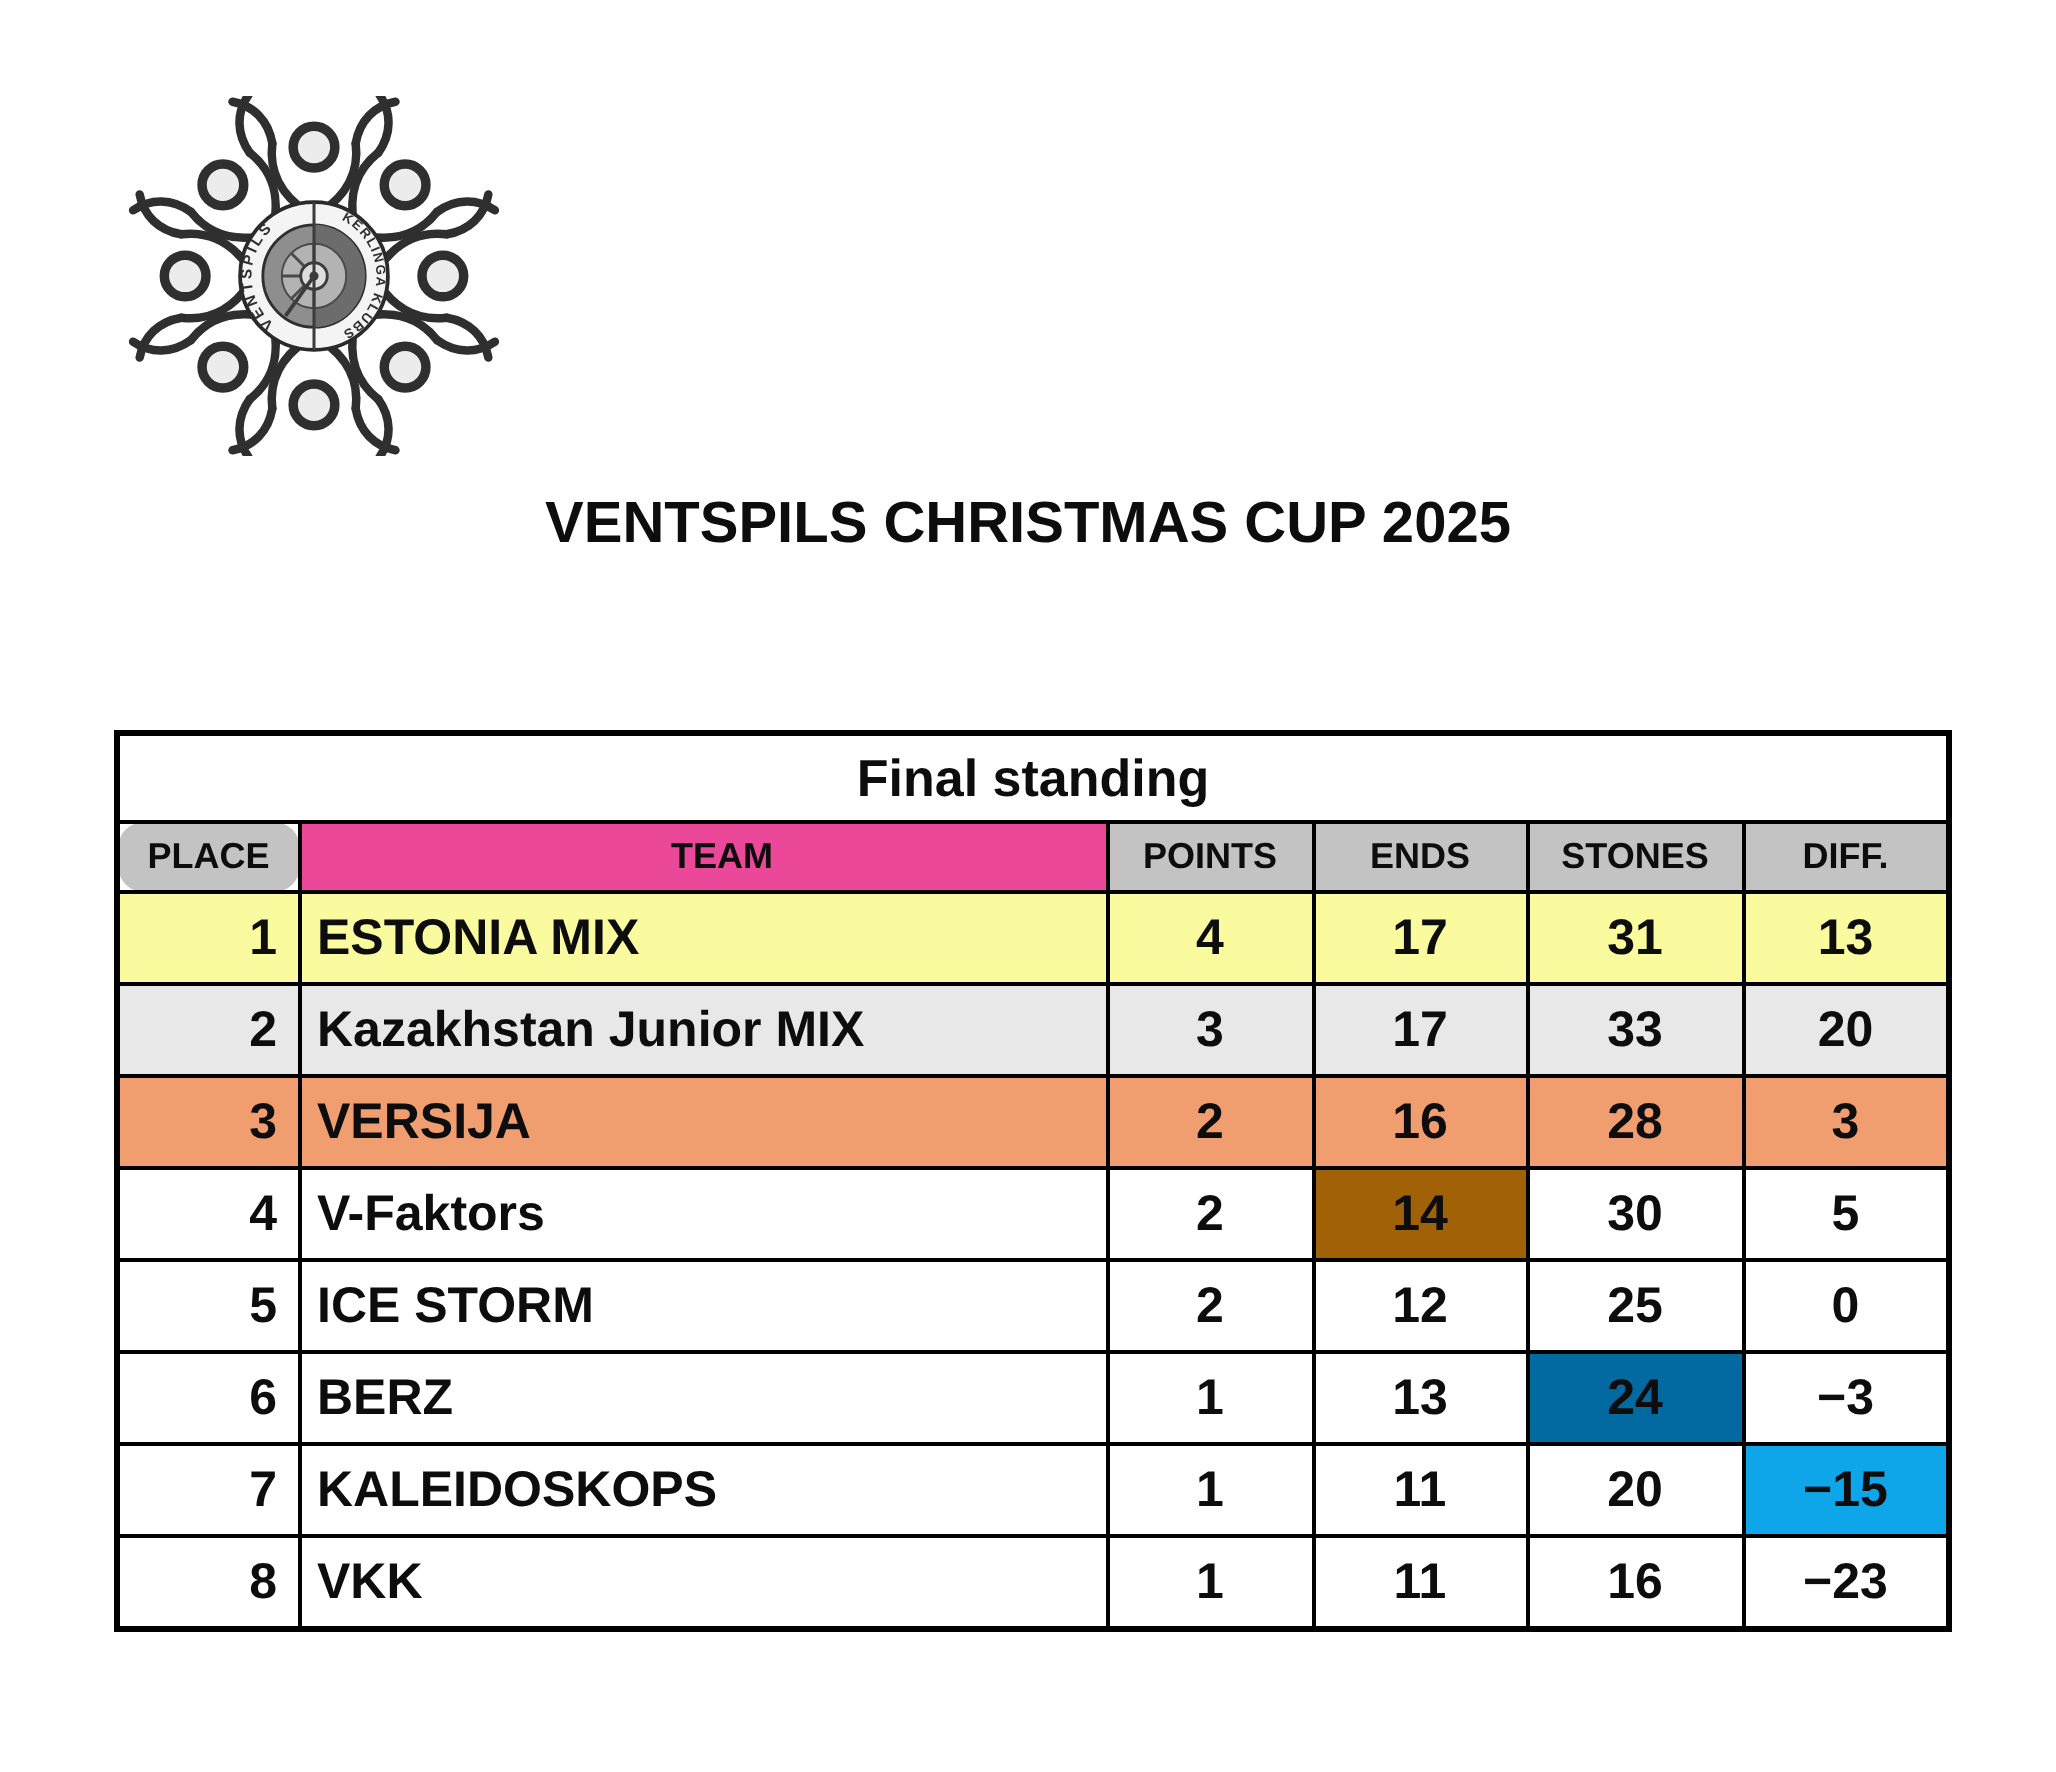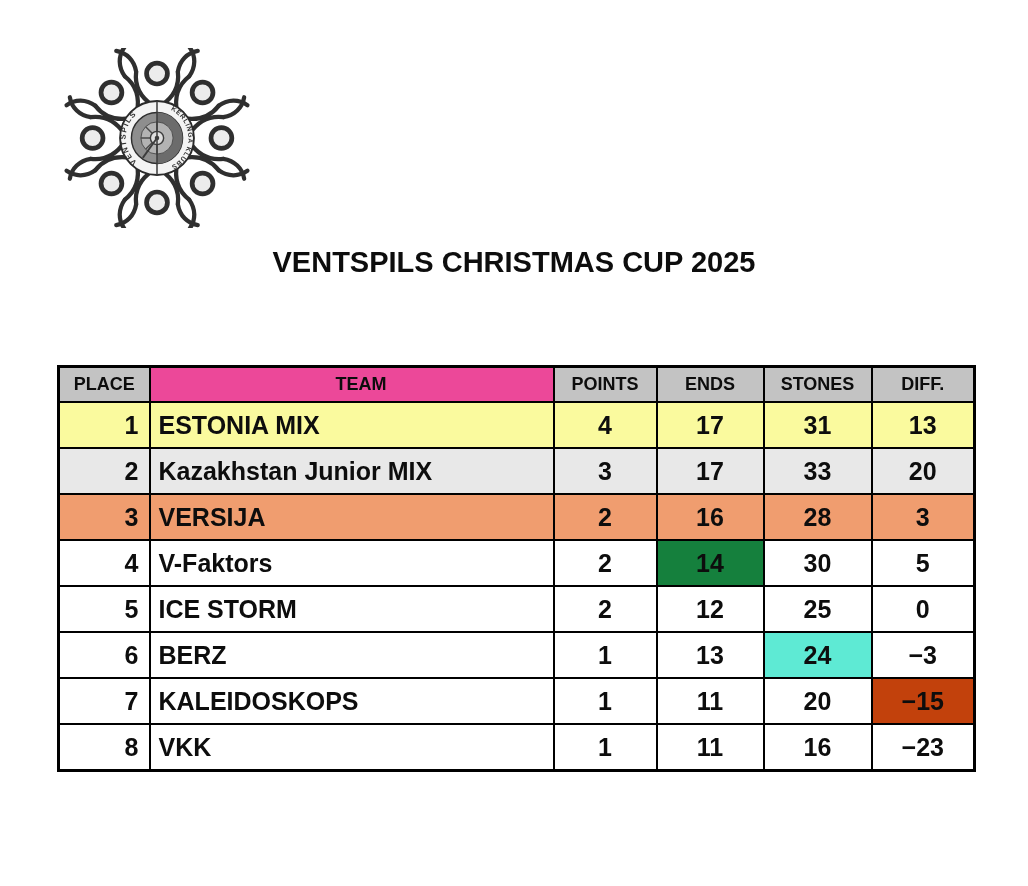--- a/index.html
+++ b/index.html
@@ -79,22 +79,25 @@
 <table class="standings">
   <colgroup>
     <col style="width:91px">
       <col style="width:404px">
       <col style="width:103px">
     <col style="width:107px">
       <col style="width:108px">
       <col style="width:103px">
   </colgroup>
   <tbody>
+  <tr class="cap-row">
+    <td colspan="6">Final standing</td>
+  </tr>
   <tr class="hdr-row">
-    <th style="background: rgb(195, 195, 195);">PLACE</th>
+    <th style="background: rgb(195, 195, 195); border-radius: 13px;">PLACE</th>
     <th style="background: #ec4899; padding-left: 20px;">TEAM</th>
     <th style="background: rgb(195, 195, 195); text-align: center;">POINTS</th>
     <th style="background: rgb(195, 195, 195);">ENDS</th>
     <th style="background: rgb(195, 195, 195);">STONES</th>
     <th style="background: rgb(195, 195, 195);">DIFF.</th>
   </tr>
   <tr class="data-row" data-row="0">
     <td class="c-place" style="background: rgb(250, 250, 158);">1</td>
     <td class="c-team" style="background: rgb(250, 250, 158);">ESTONIA MIX</td>
     <td class="c-num" style="background: rgb(250, 250, 158);">4</td>
@@ -115,47 +118,47 @@
     <td class="c-team" style="background: rgb(240, 157, 111);">VERSIJA</td>
     <td class="c-num" style="background: rgb(240, 157, 111);">2</td>
     <td class="c-num" style="background: rgb(240, 157, 111);">16</td>
     <td class="c-num" style="background: rgb(240, 157, 111);">28</td>
     <td class="c-num" style="background: rgb(240, 157, 111);">3</td>
   </tr>
   <tr class="data-row" data-row="3">
     <td class="c-place" style="background: rgb(255, 255, 255);">4</td>
     <td class="c-team" style="background: rgb(255, 255, 255);">V-Faktors</td>
     <td class="c-num" style="background: rgb(255, 255, 255);">2</td>
-    <td class="c-num" style="background: #15803d; margin-top: 32px;">14</td>
+    <td class="c-num" style="background: #a16207; margin-top: 32px;">14</td>
     <td class="c-num" style="background: rgb(255, 255, 255);">30</td>
     <td class="c-num" style="background: rgb(255, 255, 255);">5</td>
   </tr>
   <tr class="data-row" data-row="4">
     <td class="c-place" style="background: rgb(255, 255, 255);">5</td>
     <td class="c-team" style="background: rgb(255, 255, 255);">ICE STORM</td>
     <td class="c-num" style="background: rgb(255, 255, 255);">2</td>
     <td class="c-num" style="background: rgb(255, 255, 255);">12</td>
     <td class="c-num" style="background: rgb(255, 255, 255);">25</td>
     <td class="c-num" style="background: rgb(255, 255, 255);">0</td>
   </tr>
   <tr class="data-row" data-row="5">
     <td class="c-place" style="background: rgb(255, 255, 255);">6</td>
     <td class="c-team" style="background: rgb(255, 255, 255);">BERZ</td>
     <td class="c-num" style="background: rgb(255, 255, 255);">1</td>
     <td class="c-num" style="background: rgb(255, 255, 255);">13</td>
-    <td class="c-num" style="background: #5eead4;">24</td>
+    <td class="c-num" style="background: #0369a1;">24</td>
     <td class="c-num" style="background: rgb(255, 255, 255);">−3</td>
   </tr>
   <tr class="data-row" data-row="6">
     <td class="c-place" style="background: rgb(255, 255, 255);">7</td>
     <td class="c-team" style="background: rgb(255, 255, 255);">KALEIDOSKOPS</td>
     <td class="c-num" style="background: rgb(255, 255, 255);">1</td>
     <td class="c-num" style="background: rgb(255, 255, 255);">11</td>
     <td class="c-num" style="background: rgb(255, 255, 255);">20</td>
-    <td class="c-num" style="background: #c2410c; margin-top: 10px;">−15</td>
+    <td class="c-num" style="background: #0ea5e9; margin-top: 10px;">−15</td>
   </tr>
   <tr class="data-row" data-row="7">
     <td class="c-place" style="background: rgb(255, 255, 255);">8</td>
     <td class="c-team" style="background: rgb(255, 255, 255);">VKK</td>
     <td class="c-num" style="background: rgb(255, 255, 255);">1</td>
     <td class="c-num" style="background: rgb(255, 255, 255);">11</td>
     <td class="c-num" style="background: rgb(255, 255, 255);">16</td>
     <td class="c-num" style="background: rgb(255, 255, 255); margin-top: 16px;">−23</td>
   </tr>
   </tbody>

